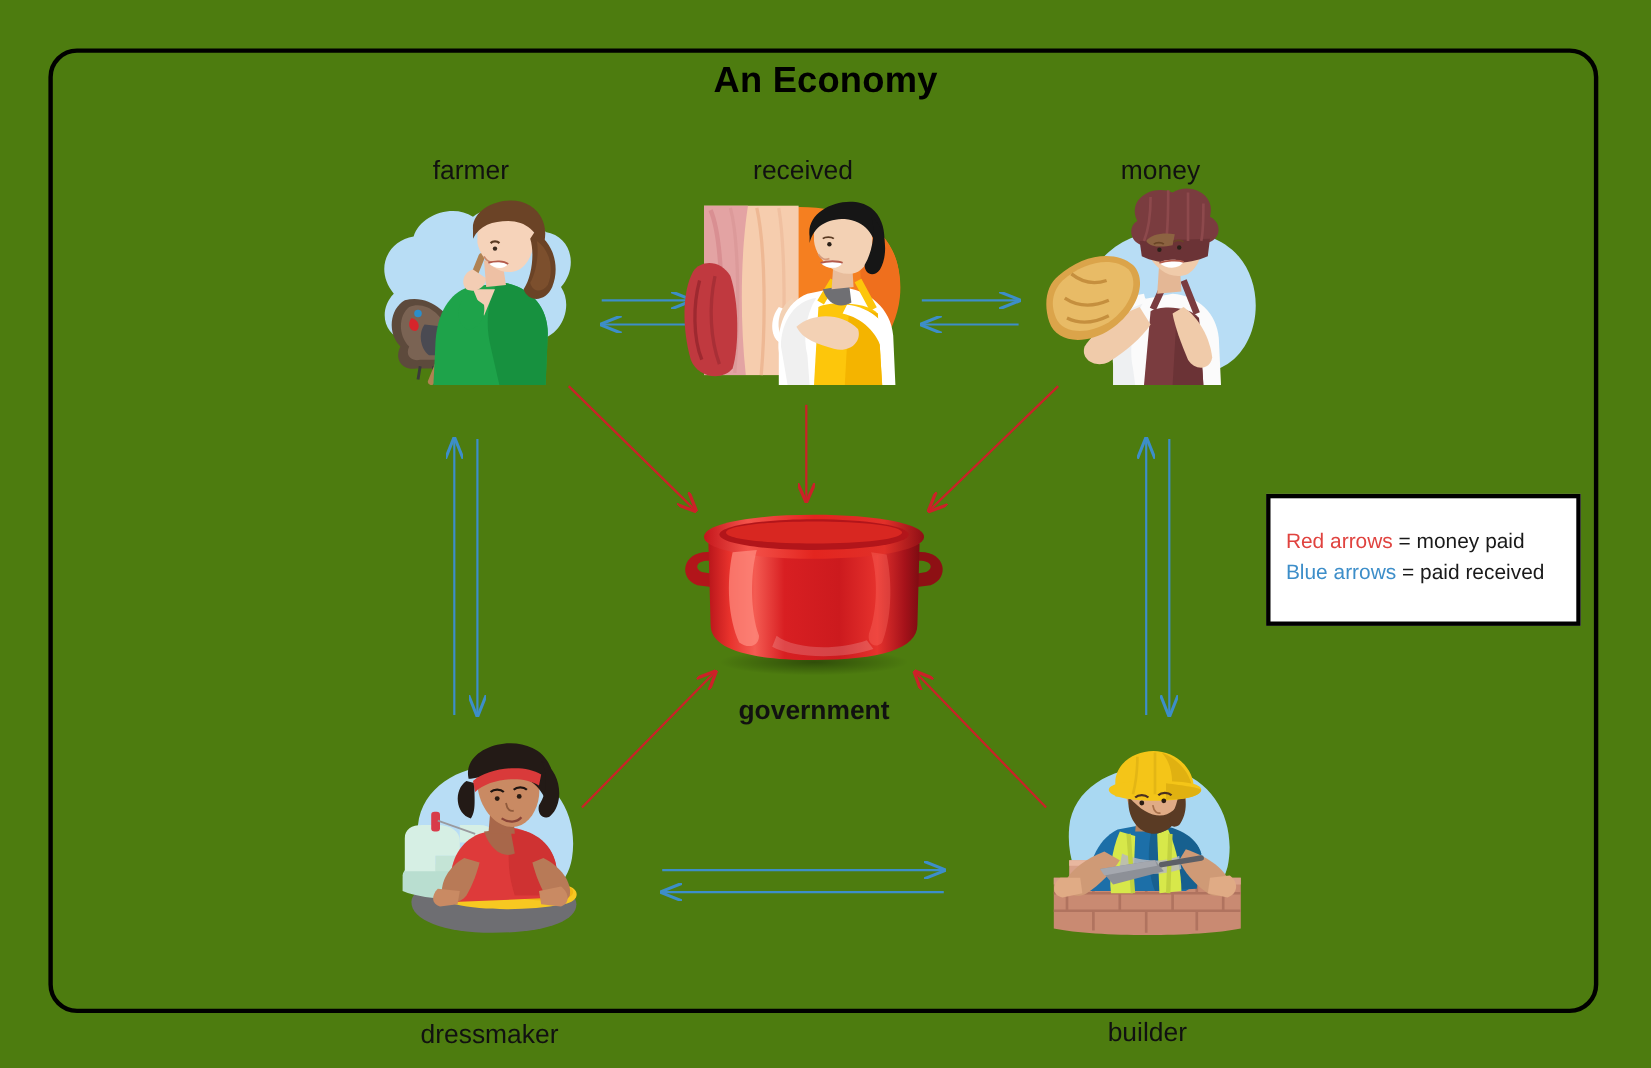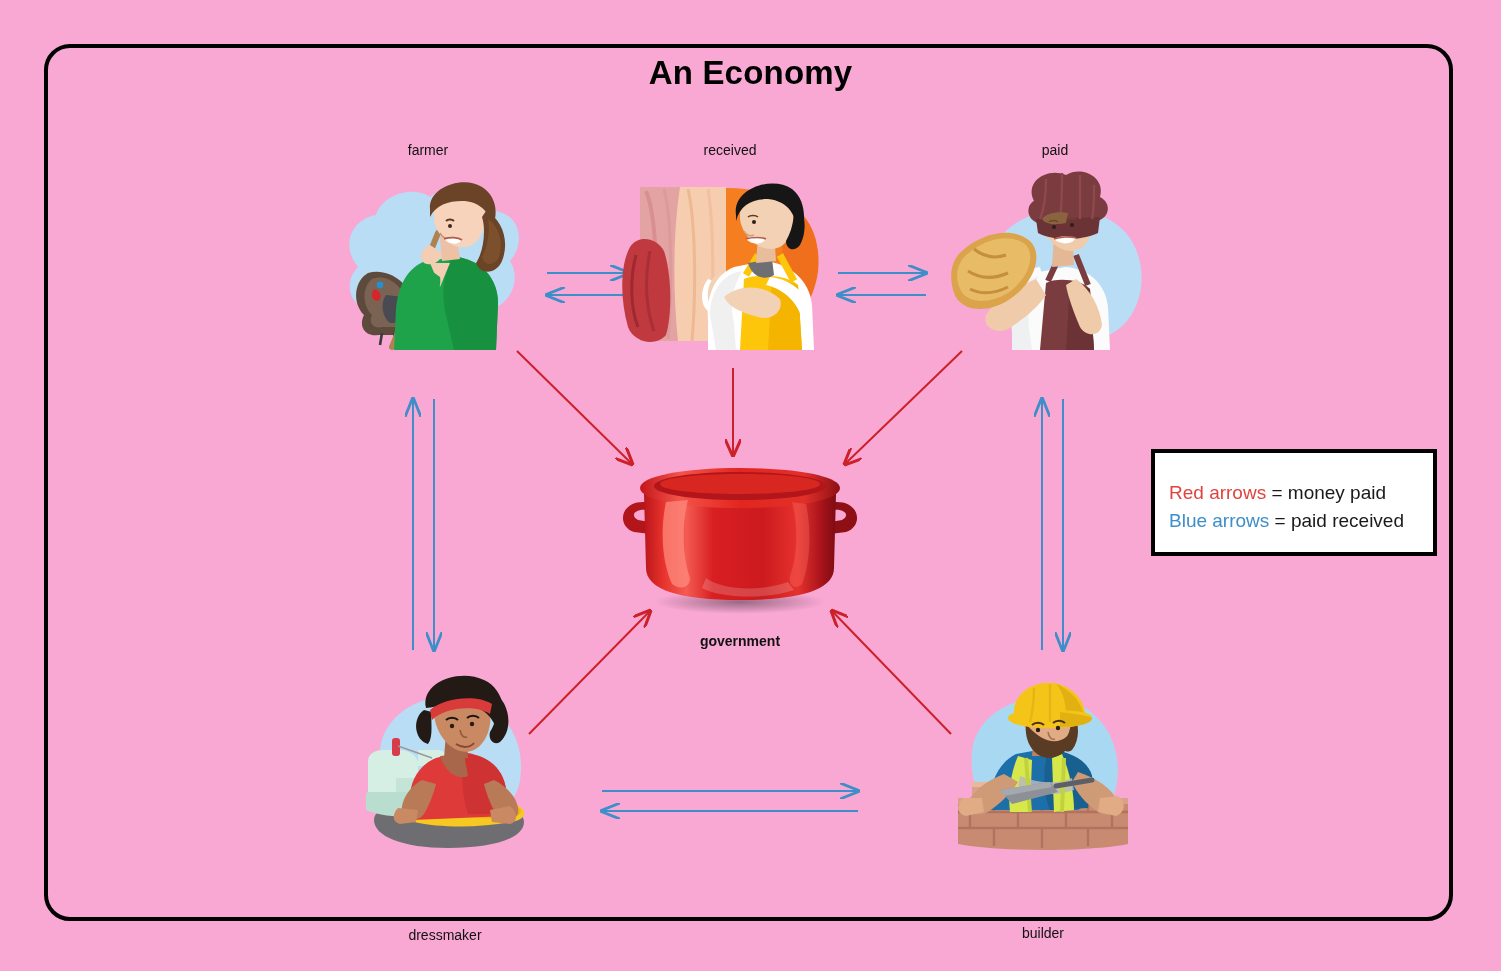--- a/index.html
+++ b/index.html
@@ -12,21 +12,21 @@
     height: 971px;
     font-family: "Liberation Sans", sans-serif;
     overflow: hidden;
     position: relative;
   }
   #stage {
     position: absolute;
     left: 0; top: 0;
     width: 1501px;
     height: 971px;
-    background: #f9a8d4;
+    background: #4d7c0f;
   }
   .frame {
     position: absolute;
     left: 44px;
     top: 44px;
     width: 1409px;
     height: 877px;
     border: 4px solid #000000;
     border-radius: 26px;
     box-sizing: border-box;
@@ -38,41 +38,41 @@
     width: 1501px;
     text-align: center;
     font-size: 33px;
     font-weight: bold;
     color: #000000;
     letter-spacing: 0.2px;
   }
   .node-label {
     position: absolute;
     text-align: center;
-    font-size: 14px;
+    font-size: 24px;
     color: #111111;
     white-space: nowrap;
   }
   .svg-layer {
     position: absolute;
     left: 0; top: 0;
     width: 1501px;
     height: 971px;
     pointer-events: none;
   }
   .node-img {
     position: absolute;
     overflow: visible;
   }
   .legend-box {
     position: absolute;
     left: 1151px;
     top: 449px;
     width: 286px;
-    height: 107px;
+    height: 120px;
     border: 4px solid #000000;
     background: #ffffff;
     box-sizing: border-box;
   }
   .legend-inner {
     position: absolute;
     left: 14px;
     top: 26px;
     font-size: 19px;
     line-height: 28px;
@@ -229,21 +229,21 @@
     <path d="M176 22 C190 32 192 56 184 70 C178 78 170 74 170 66
              C178 52 180 34 176 22 Z" fill="#161616"></path>
 
     <circle cx="138" cy="47" r="2" fill="#2a2018"></circle>
     <path d="M132 42 C134 40 140 40 142 42" stroke="#5a3a22" stroke-width="1.6" fill="none"></path>
     <path d="M128 56 C130 60 134 62 138 60" stroke="#d59c7e" stroke-width="1.6" fill="none"></path>
     <path d="M130 64 C136 70 146 70 150 64 C144 61 134 61 130 64 Z" fill="#ffffff"></path>
     <path d="M130 64 C136 62 146 62 150 64" stroke="#b35a4a" stroke-width="1.6" fill="none"></path>
   </svg>
 
-  <div class="node-label" style="left:965px; top:142px; width:180px;">paid</div>
+  <div class="node-label" style="left:965px; top:142px; width:180px;">money</div>
   <svg class="node-img" style="left:950px; top:175px; width:205px; height:175px;" viewBox="0 0 205 175">
 
     <path d="M58 54 C90 26 150 28 176 58 C200 86 196 136 166 156
              C134 176 82 172 58 148 C32 122 32 76 58 54 Z" fill="#b8ddf5"></path>
 
     <path d="M84 98 C66 108 60 132 62 158 L62 175 L160 175 L158 132
              C156 110 140 94 116 92 Z" fill="#fbfbfb"></path>
     <path d="M92 96 C80 112 76 140 80 160 L82 175 L62 175 L62 140
              C62 118 74 100 92 96 Z" fill="#eef0f2"></path>
 

